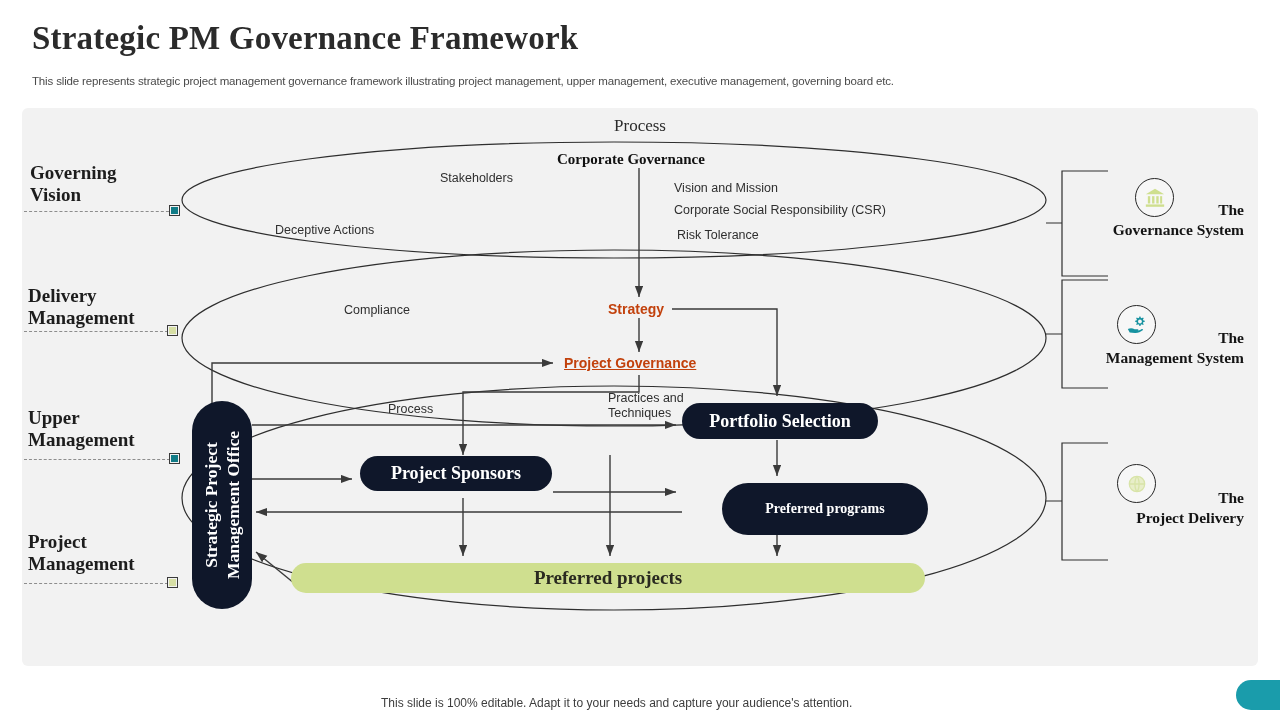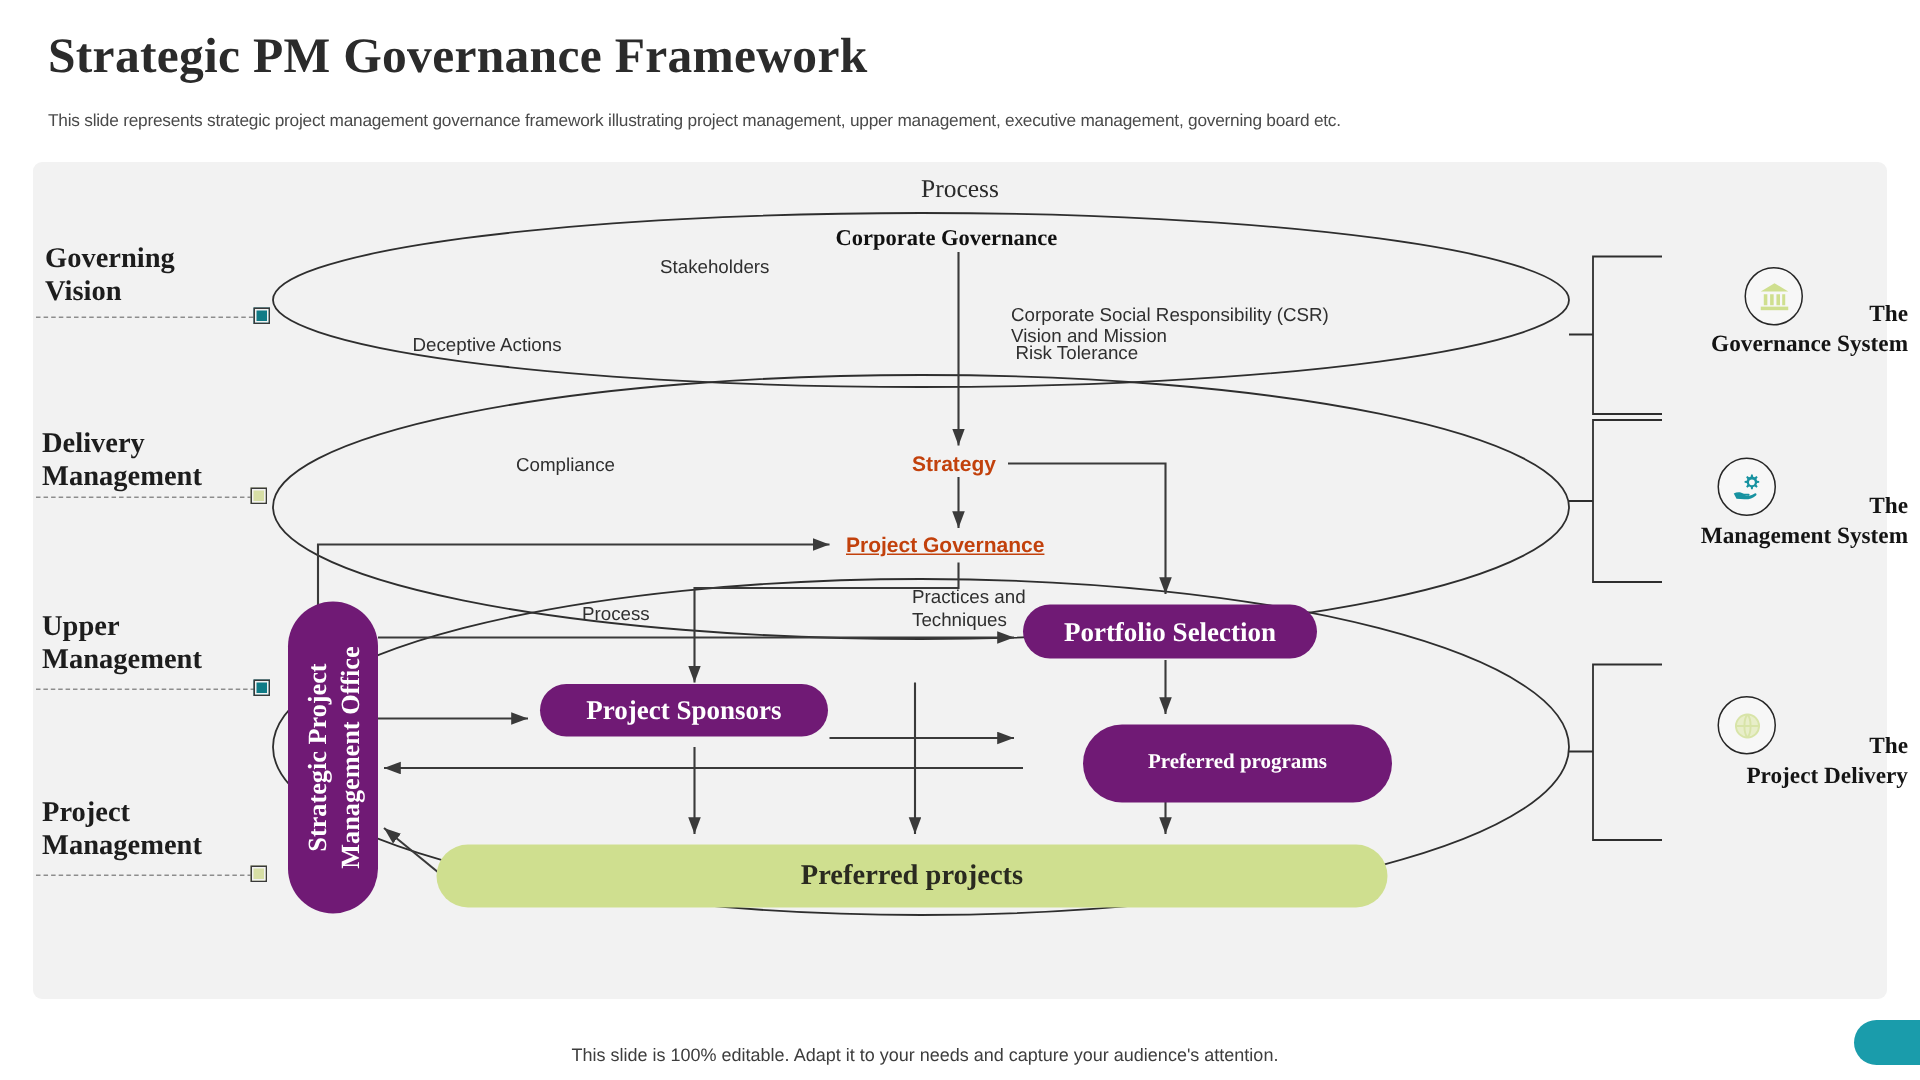--- a/index.html
+++ b/index.html
@@ -1,20 +1,20 @@
 <!DOCTYPE html>
 <html><head>
 <meta charset="utf-8">
 <style>
   html,body{margin:0;padding:0;}
   body{
     width:1280px;height:720px;background:#ffffff;overflow:hidden;
     font-family:"Liberation Sans", sans-serif;position:relative;
   }
-  .slide{position:absolute;inset:0;padding-left:28px;}
+  .slide{position:absolute;inset:0;}
 
   
   .title{
     position:absolute;left:32px;top:20px;width:1100px;
     font-family:"Liberation Serif", serif;
     font-size:33px;font-weight:700;color:#2b2b2b;letter-spacing:.2px;
     white-space:nowrap;
   }
   .subtitle{
     position:absolute;left:32px;top:75px;width:1180px;
@@ -36,29 +36,29 @@
     position:absolute;width:11px;height:11px;border:1px solid #3a3a3a;
     box-sizing:border-box;
   }
   .marker i{display:block;width:100%;height:100%;border:1.5px solid #f2f2f2;box-sizing:border-box;}
 
   
   .diagram{position:absolute;left:0;top:0;width:1280px;height:720px;pointer-events:none;}
 
   
   .pill{
-    position:absolute;background:#701a75;border-radius:999px;color:#ffffff;
+    position:absolute;background:#0f172a;border-radius:999px;color:#ffffff;
     font-family:"Liberation Serif", serif;font-weight:700;
     display:flex;align-items:center;justify-content:center;text-align:center;
   }
   .pill.green{background:#cfdf8f;color:#2a2a20;}
   #box-portfolio{left:682px;top:403px;width:196px;height:36px;font-size:18px;}
   #box-sponsors{left:360px;top:456px;width:192px;height:35px;font-size:18px;}
   #box-programs{left:722px;top:483px;width:206px;height:52px;font-size:14px;}
-  #box-projects{left:291px;top:563px;width:634px;height:42px;font-size:19px;}
+  #box-projects{left:291px;top:563px;width:634px;height:30px;font-size:19px;}
   #box-spmo{
     left:192px;top:401px;width:60px;height:208px;font-size:17.5px;line-height:22px;
     flex-direction:column;
   }
   #box-spmo .rot{
     transform:rotate(-90deg);white-space:nowrap;
     font-family:"Liberation Serif", serif;font-weight:700;
   }
 
   
@@ -189,21 +189,21 @@
     <g fill="none" stroke="#2e2e2e" stroke-width="1.2">
       <path d="M1108,171 L1062,171 L1062,276 L1108,276 M1062,223 L1046,223"></path>
       <path d="M1108,280 L1062,280 L1062,388 L1108,388 M1062,334 L1046,334"></path>
       <path d="M1108,443 L1062,443 L1062,560 L1108,560 M1062,501 L1046,501"></path>
     </g>
   </svg>
 
   <div class="dlabel serifbold" style="left:557px;top:151px;">Corporate Governance</div>
   <div class="dlabel" style="left:440px;top:171px;">Stakeholders</div>
   <div class="dlabel" style="left:275px;top:203px;margin-top:20px;">Deceptive  Actions</div>
-  <div class="dlabel" style="left:674px;top:181px;margin-top:36px;">Vision and Mission</div>
+  <div class="dlabel" style="left:674px;top:181px;">Vision and Mission</div>
   <div class="dlabel" style="left:674px;top:203px;">Corporate  Social Responsibility  (CSR)</div>
   <div class="dlabel" style="left:677px;top:228px;">Risk Tolerance</div>
   <div class="dlabel" style="left:344px;top:303px;">Compliance</div>
   <div class="dlabel bold" style="left:608px;top:301px;">Strategy</div>
   <div class="dlabel bold" style="left:564px;top:355px;text-decoration:underline;">Project Governance</div>
   <div class="dlabel" style="left:388px;top:402px;">Process</div>
   <div class="dlabel two" style="left:608px;top:391px;">Practices and Techniques</div>
 
   <div class="pill" id="box-spmo">
     <div class="rot">

